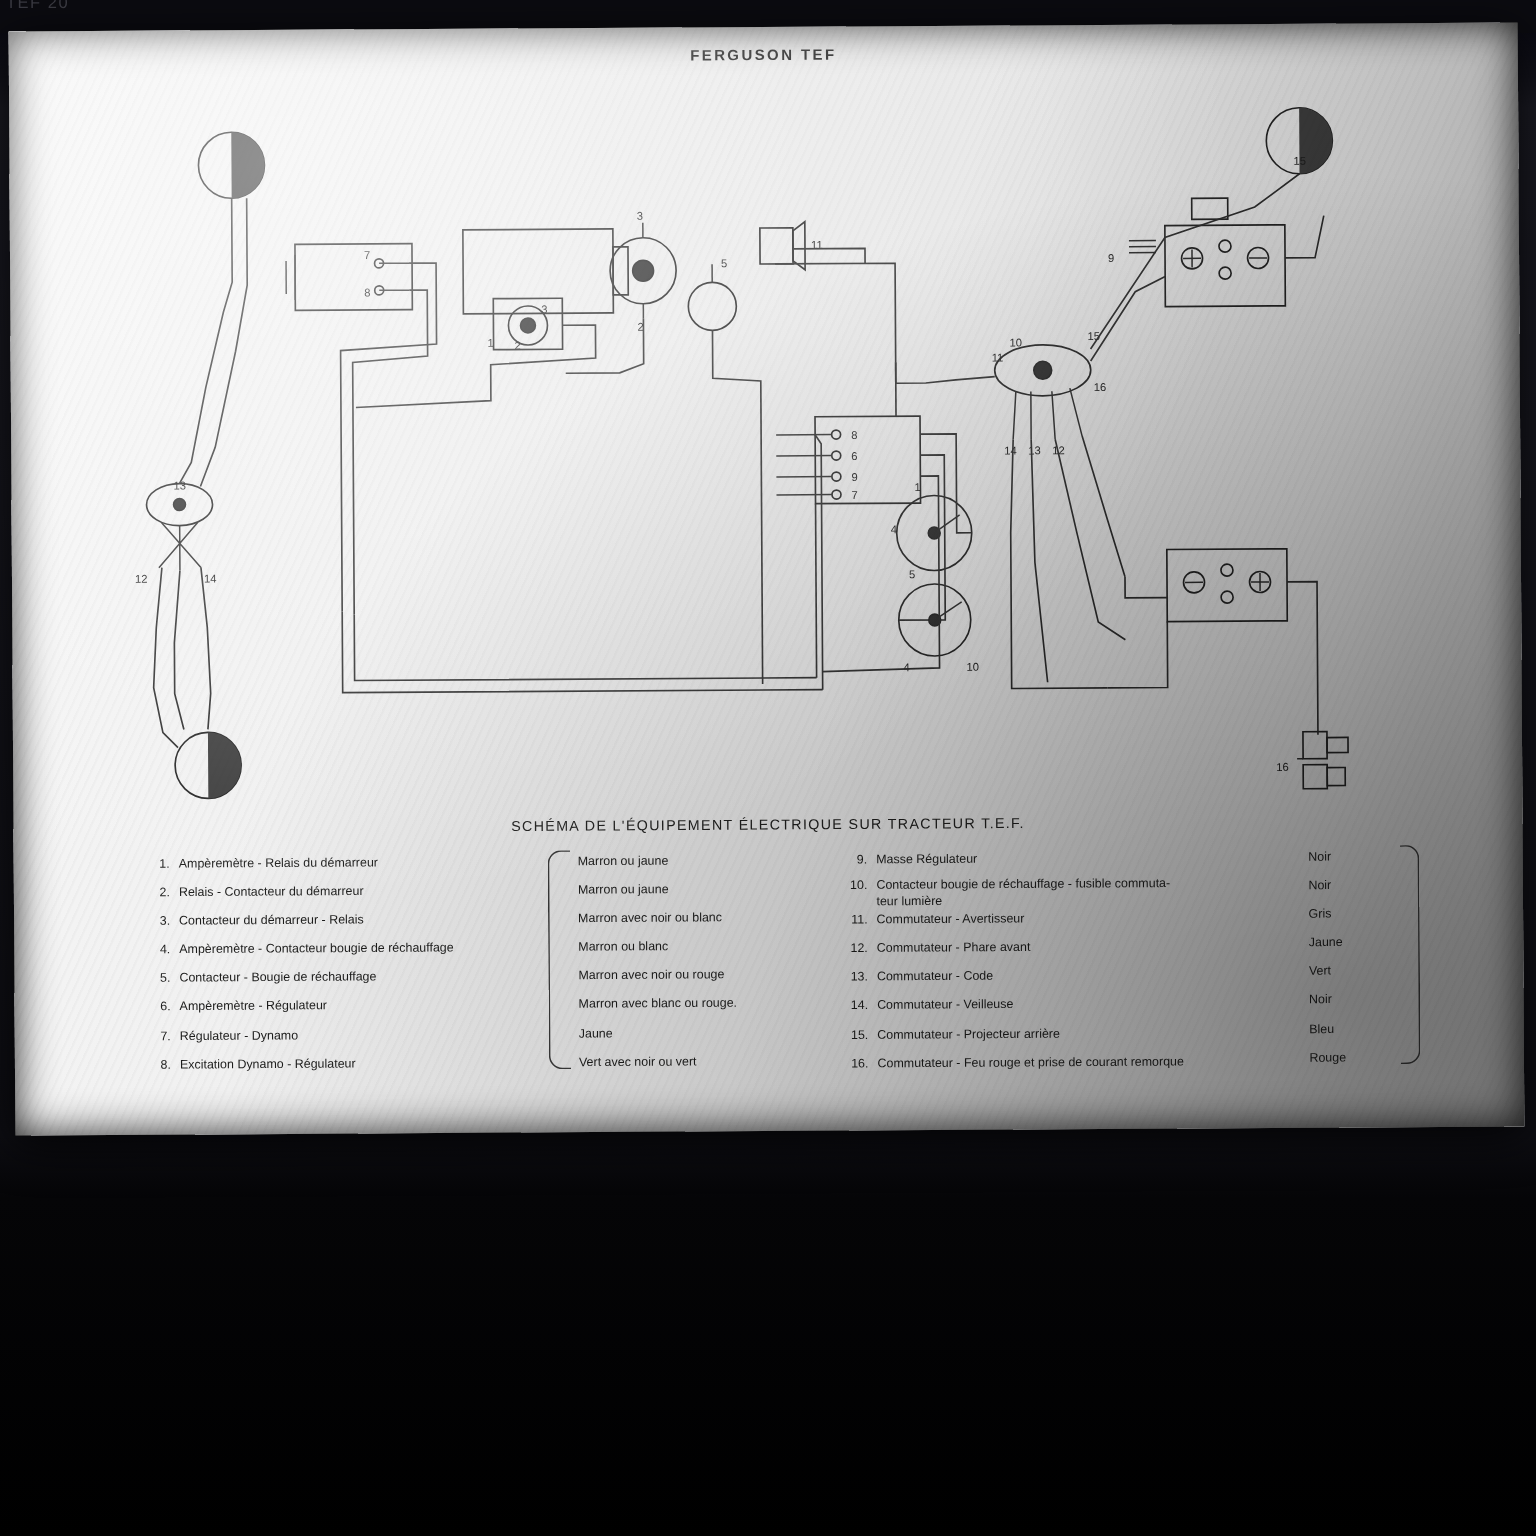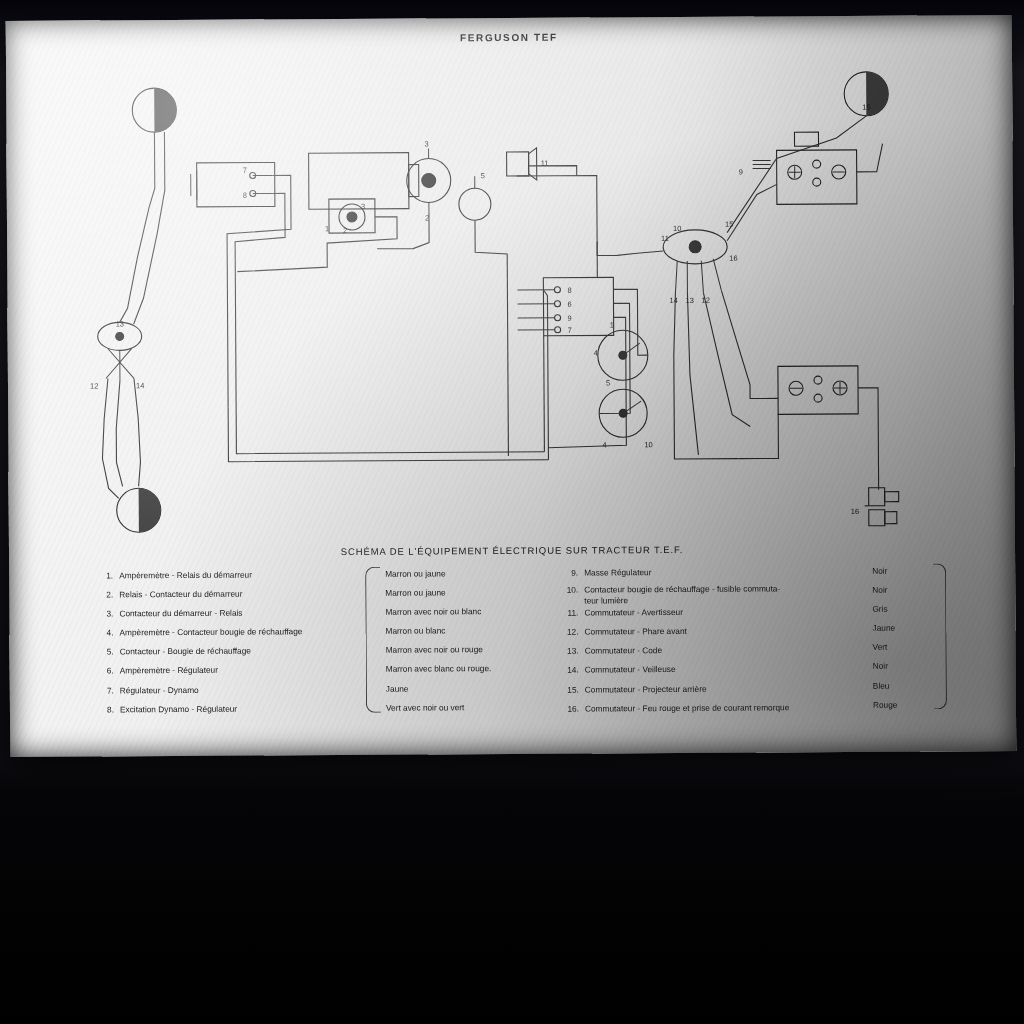--- a/index.html
+++ b/index.html
@@ -56,20 +56,23 @@
   .brace2{position:absolute;left:836px;top:2px;width:12px;height:144px;
     border:1px solid #3a3a3a;border-left:none;border-radius:0 9px 9px 0;}
   .dim{position:absolute;inset:0;pointer-events:none;
     background:linear-gradient(105deg, rgba(0,0,0,0) 55%, rgba(0,0,0,.10) 80%, rgba(0,0,0,.22) 100%);}
 </style>
 </head>
 <body>
 
 <div id="photo">
   <div class="surround"></div>
+  <div class="topstrip">
+    <span class="cornertext">TEF 20</span>
+  </div>
 
   <div class="page">
     <div class="page-inner">
 
       <div class="doc-title">FERGUSON TEF</div>
 
       <svg class="diagram" viewBox="0 0 880 490">
 
         <g>
           <circle cx="78" cy="52" r="22" class="box"></circle>

